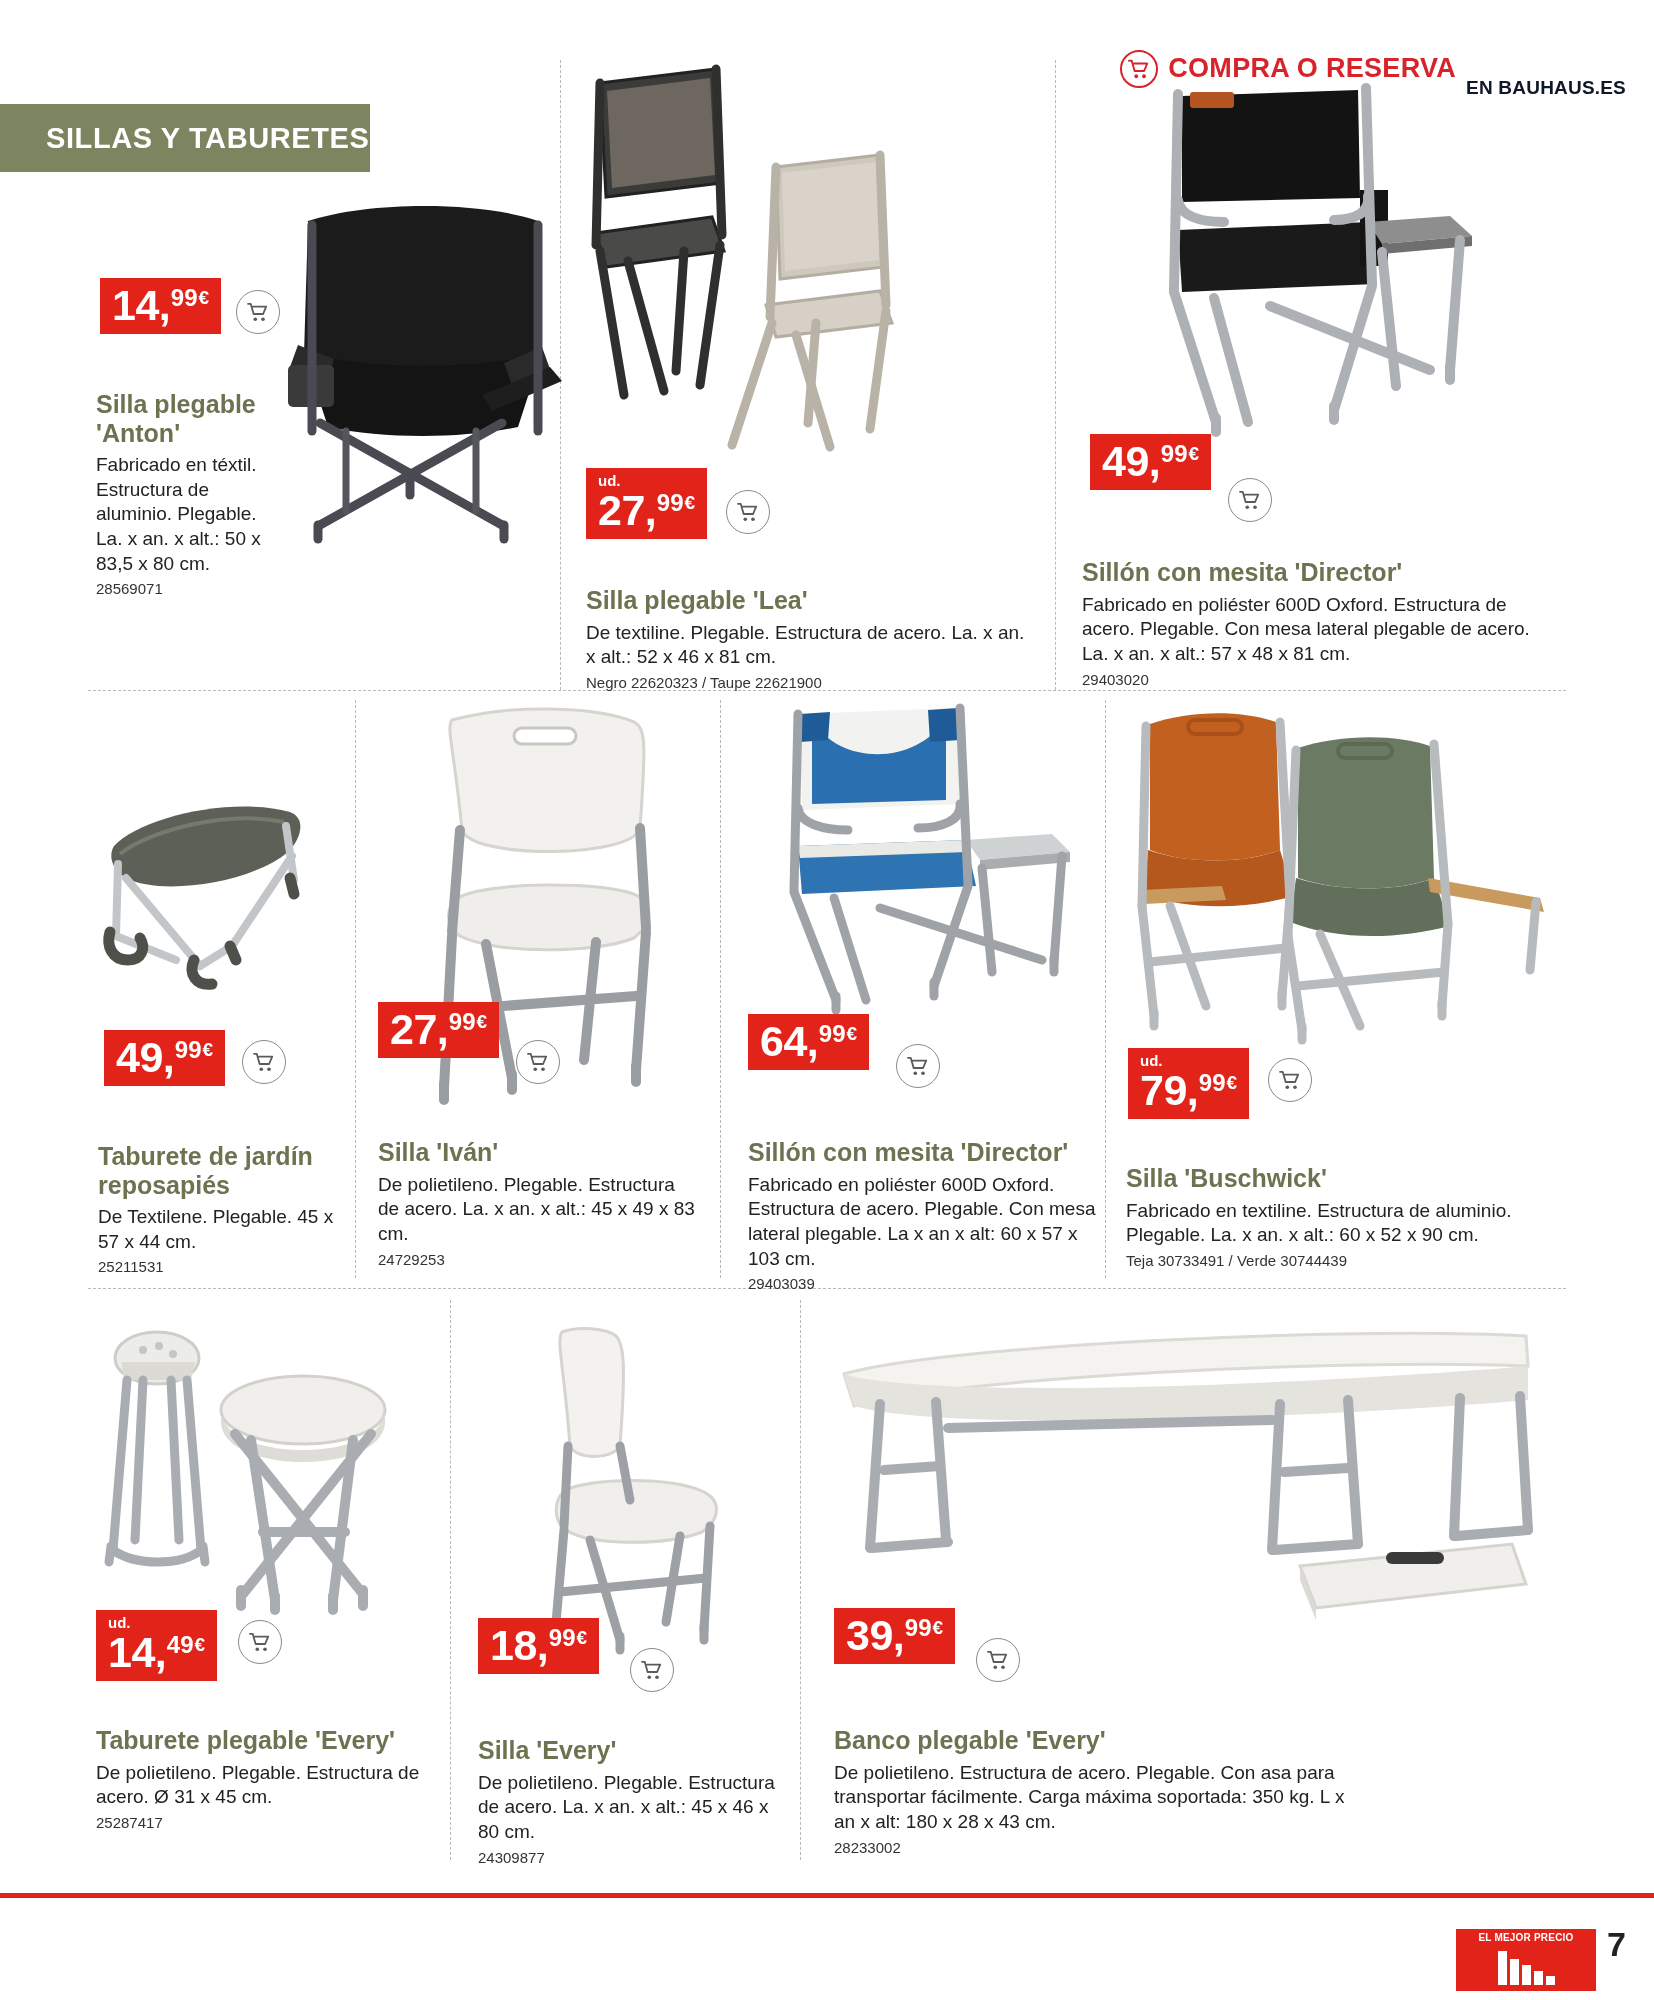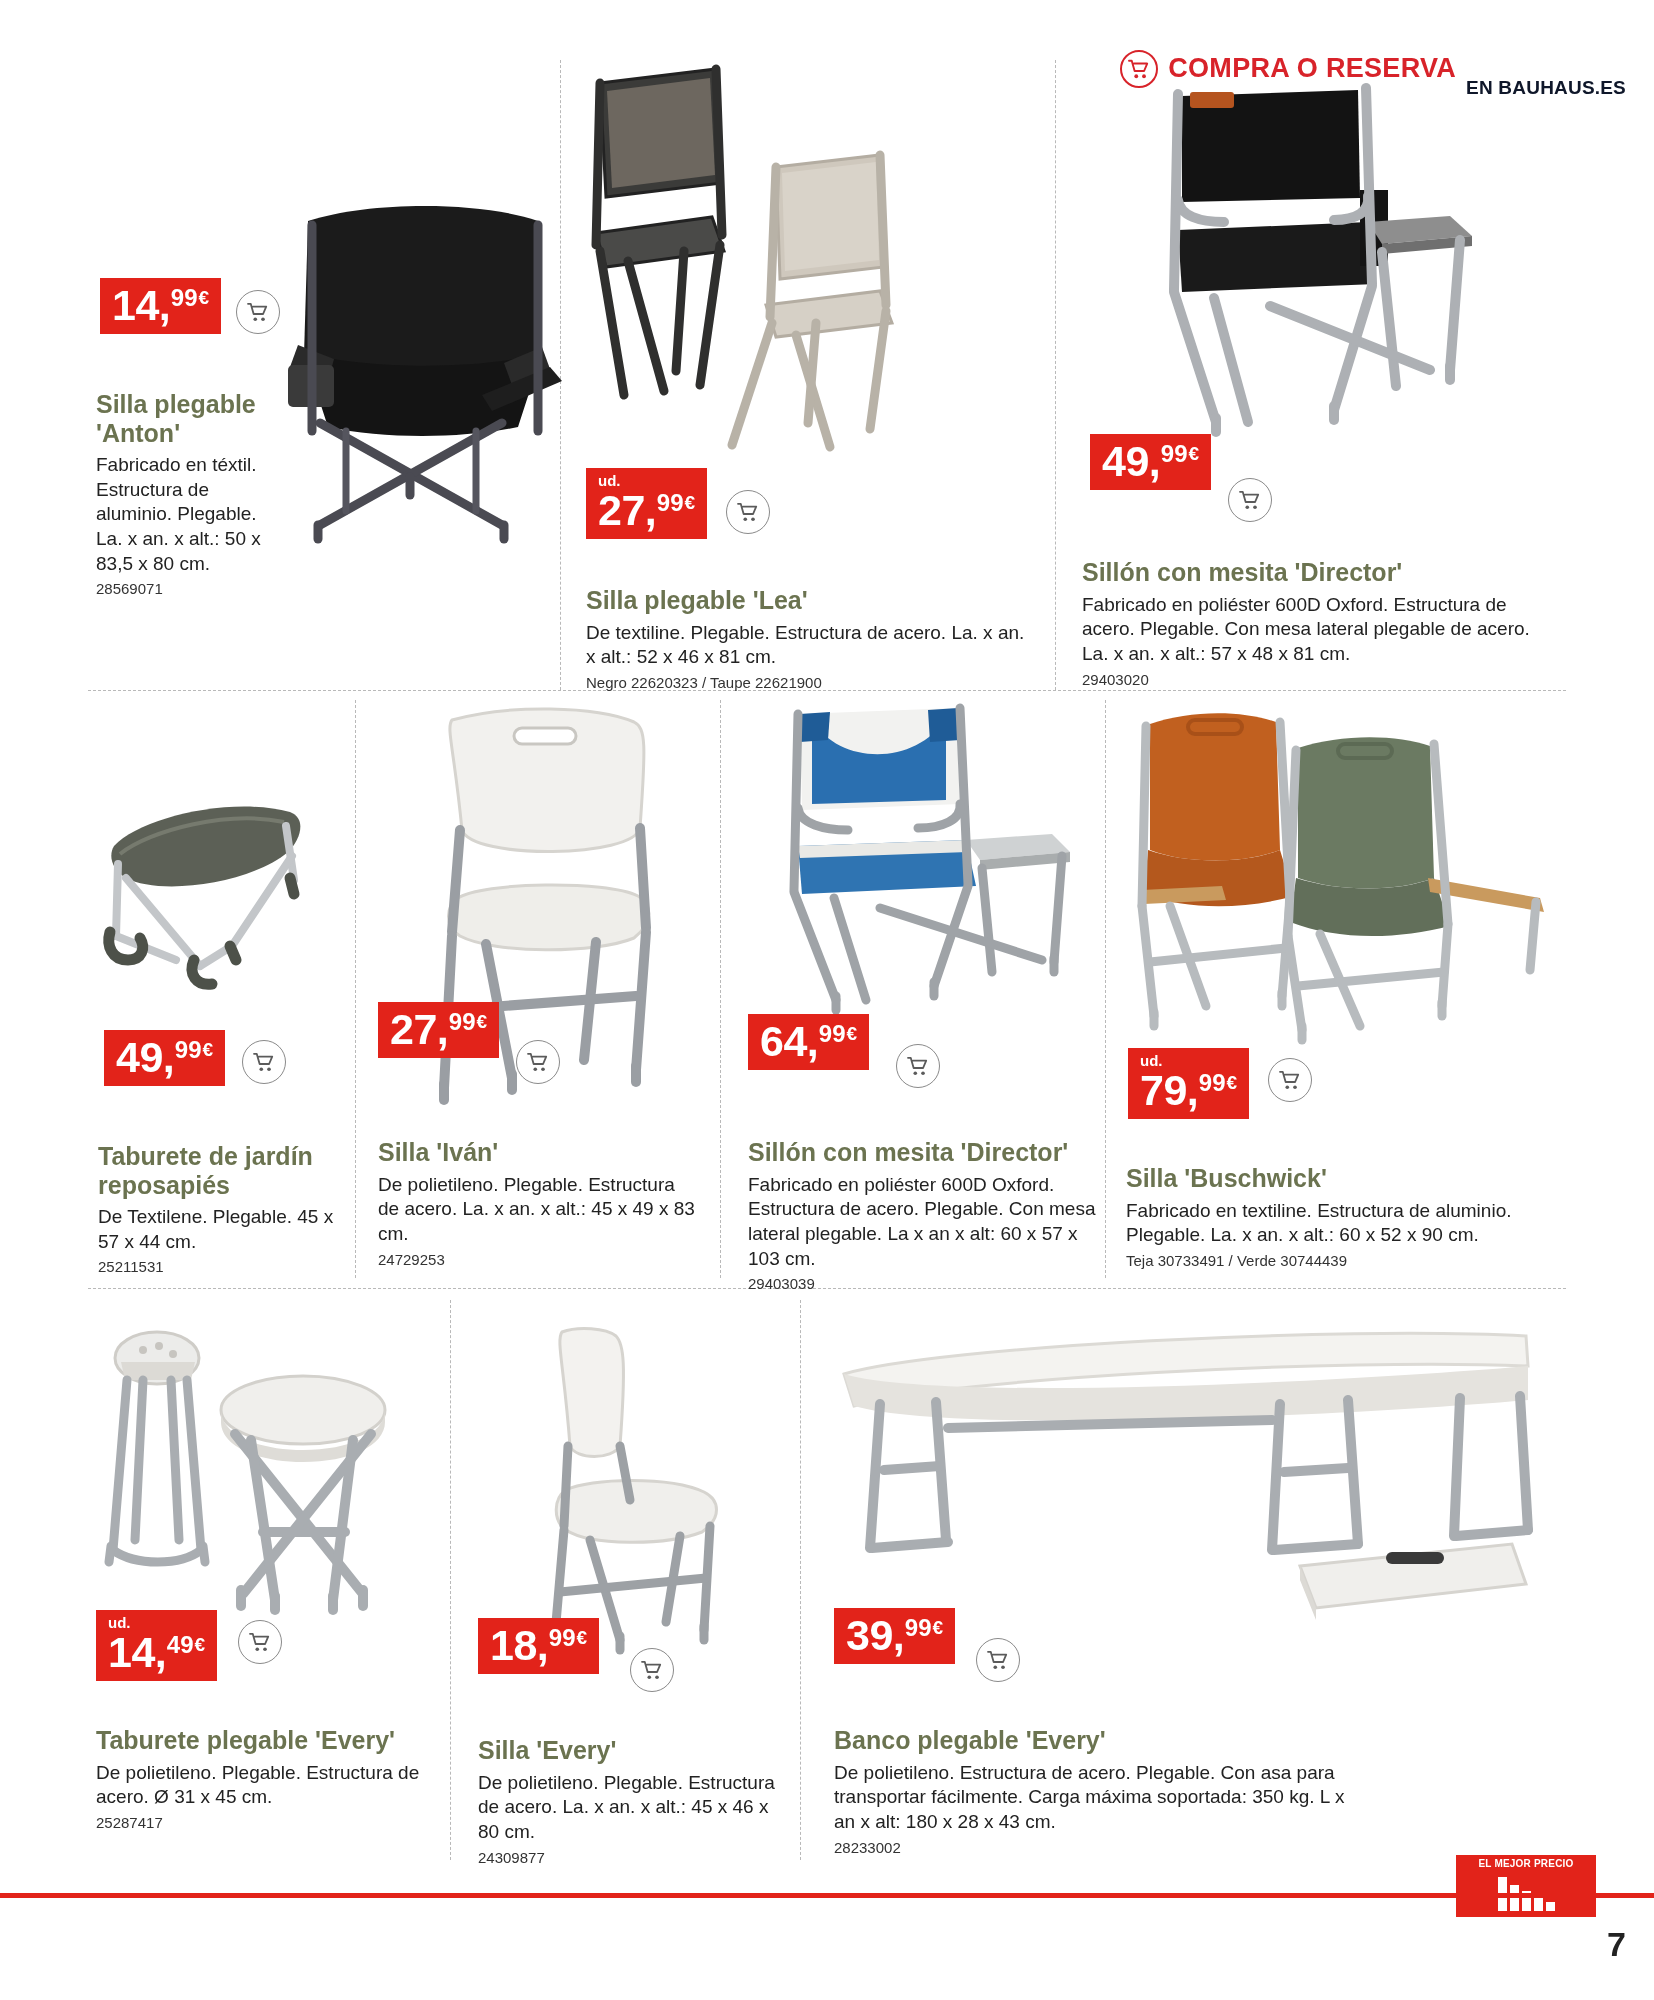--- a/index.html
+++ b/index.html
@@ -91,21 +91,21 @@
   }
   .footer-text {
     position:absolute; right:168px; top:1912px; width:900px;
     text-align:right; font-size:16px; color:#333; line-height:1.35;
   }
   .page-num {
     position:absolute; right:28px; top:1925px;
     font-size:34px; font-weight:bold; color:#222;
   }
   .best-price {
-    position:absolute; right:58px; top:1855px;
+    position:absolute; right:58px; top:1929px;
     width:140px; height:62px; background:#e2231a; color:#fff;
     font-size:10px; font-weight:bold; text-align:center;
     padding-top:3px; letter-spacing:0.2px;
   }
   .bp-bars { display:flex; align-items:flex-end; justify-content:center; gap:3px; height:40px; margin-top:2px; }
   .bp-bars i { display:block; width:9px; background:#fff; }
 </style>
 </head>
 <body>
 
@@ -116,20 +116,21 @@
       <svg width="22" height="20" viewBox="0 0 24 22">
           <path d="M1 2h3l3.2 11.2h10.4L21 5H6.5" fill="none" stroke="#d8232a" stroke-width="2.1" stroke-linecap="round" stroke-linejoin="round"></path>
           <circle cx="9" cy="19" r="2.1" fill="#d8232a"></circle>
           <circle cx="17.5" cy="19" r="2.1" fill="#d8232a"></circle>
         </svg>
     </span>
     <span class="cta-main">COMPRA O RESERVA</span>
     <span class="cta-sub">EN BAUHAUS.ES</span>
   </div>
 
+  <div class="section-title">SILLAS Y TABURETES</div>
 
   <div class="hrule" style="top:690px;"></div>
   <div class="hrule" style="top:1288px;"></div>
   <div class="vrule" style="left:560px; top:60px; height:630px;"></div>
   <div class="vrule" style="left:1055px; top:60px; height:630px;"></div>
   <div class="vrule" style="left:355px; top:700px; height:578px;"></div>
   <div class="vrule" style="left:720px; top:700px; height:578px;"></div>
   <div class="vrule" style="left:1105px; top:700px; height:578px;"></div>
   <div class="vrule" style="left:450px; top:1300px; height:560px;"></div>
   <div class="vrule" style="left:800px; top:1300px; height:560px;"></div>

